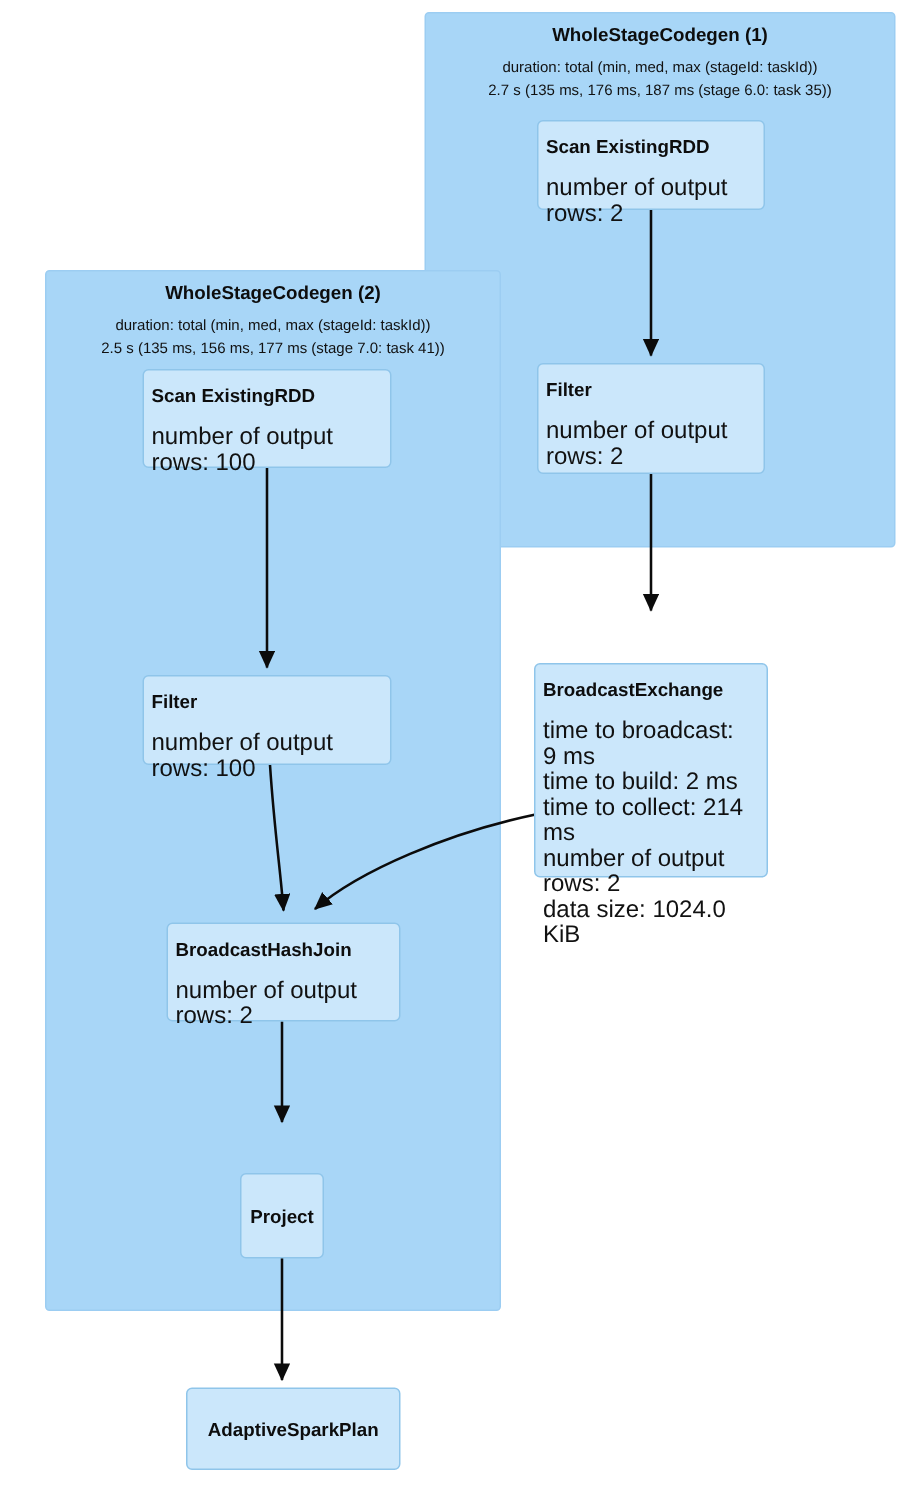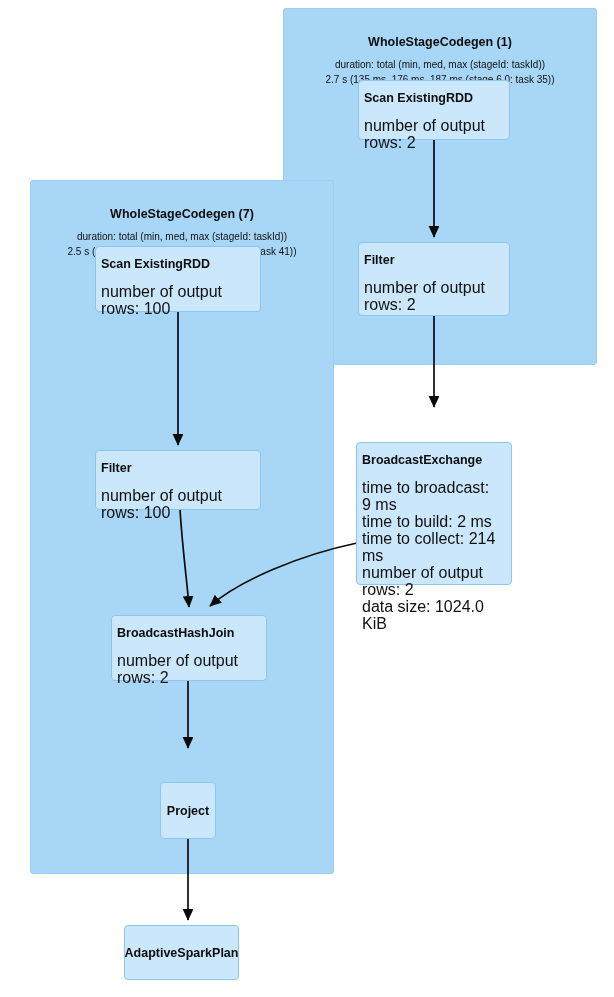--- a/index.html
+++ b/index.html
@@ -35,21 +35,21 @@
     background: #a8d6f7;
     border: 1px solid #9ccdf2;
     border-radius: 3px;
     box-sizing: border-box;
   }
   .cluster-title {
     text-align: center;
     font-weight: bold;
     font-size: 12.5px;
     color: #0d0d0d;
-    margin-top: 26px;
+    margin-top: 7px;
   }
   .cluster-sub {
     text-align: center;
     font-size: 10px;
     color: #111111;
     line-height: 15px;
     margin-top: 8px;
     white-space: pre-line;
   }
 
@@ -89,21 +89,21 @@
 
 <div id="canvas">
 
   <div class="cluster" style="left:283px; top:8px; width:314px; height:357px;">
     <div class="cluster-title">WholeStageCodegen (1)</div>
     <div class="cluster-sub">duration: total (min, med, max (stageId: taskId))
 2.7 s (135 ms, 176 ms, 187 ms (stage 6.0: task 35))</div>
   </div>
 
   <div class="cluster" style="left:30px; top:180px; width:304px; height:694px;">
-    <div class="cluster-title">WholeStageCodegen (7)</div>
+    <div class="cluster-title">WholeStageCodegen (2)</div>
     <div class="cluster-sub">duration: total (min, med, max (stageId: taskId))
 2.5 s (135 ms, 156 ms, 177 ms (stage 7.0: task 41))</div>
   </div>
 
   <svg class="edges" viewBox="0 0 614 997" xmlns="http://www.w3.org/2000/svg">
     <defs>
       <marker id="arrow" markerWidth="9" markerHeight="9" refX="6.5" refY="3.2" orient="auto" markerUnits="strokeWidth">
         <path d="M0,0 L7,3.2 L0,6.4 z" fill="#0b0b0b"></path>
       </marker>
     </defs>
@@ -154,17 +154,17 @@
 
   <div class="node" style="left:111px; top:615px; width:156px; height:66px;">
     <div class="node-title">BroadcastHashJoin</div>
     <div class="node-metrics">number of output rows: 2</div>
   </div>
 
   <div class="node centered" style="left:160px; top:754px; width:56px; height:57px;margin-top:28px;">
     <div class="node-title">Project</div>
   </div>
 
-  <div class="node centered" style="left:124px; top:925px; width:115px; height:55px;">
+  <div class="node centered" style="left:124px; top:925px; width:143px; height:55px;">
     <div class="node-title">AdaptiveSparkPlan</div>
   </div>
 
 </div>
 
 </body></html>

